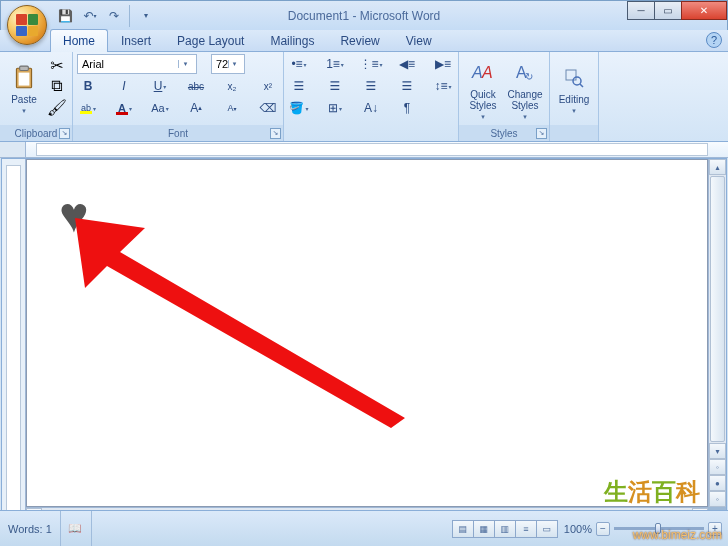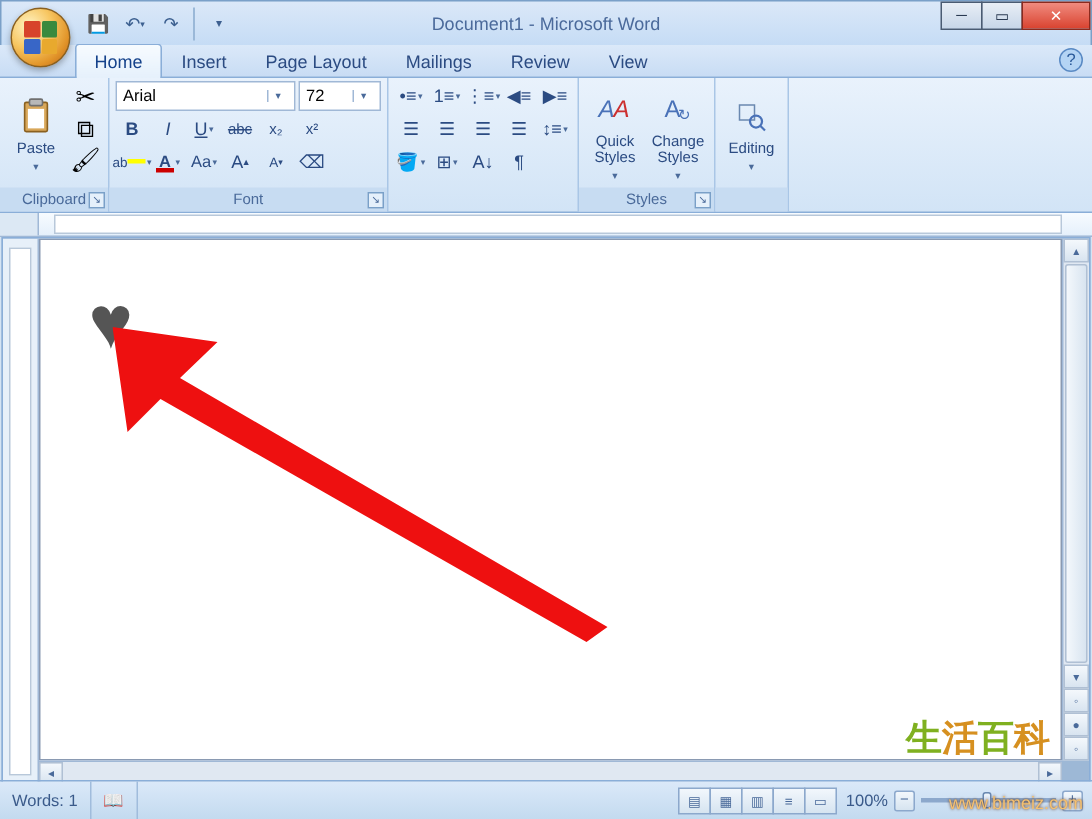--- a/index.html
+++ b/index.html
@@ -33,24 +33,24 @@
 .group-label .launcher { position: absolute; right: 2px; width: 11px; height: 11px; border: 1px solid #7aa0c8; background: #e5f0fb; font-size: 7px; display:flex; align-items:center; justify-content:center; color:#4a6a9a;}
 
 .big-btn { width: 40px; display: flex; flex-direction: column; align-items: center; justify-content: center; gap: 2px; font-size: 10px; color: #2b4b82; padding: 2px; cursor:pointer;}
 .big-btn .icon { width: 28px; height: 28px; display:flex; align-items:center; justify-content:center;}
 .big-btn .arrow-down { font-size: 7px; color: #4a6a9a; }
 
 .clipboard-side { display: flex; flex-direction: column; gap: 3px; padding: 2px 2px; }
 .mini-btn { width: 18px; height: 18px; display: flex; align-items: center; justify-content: center; cursor:pointer; border-radius:2px;}
 
 .font-col { display:flex; flex-direction:column; gap:2px; }
-.font-row { display: flex; gap: 2px; align-items:center;}
+.font-row { display: flex; gap: 14px; align-items:center;}
 .font-combo { height: 20px; background: #fff; border: 1px solid #a0b8d6; font-size: 11px; display: flex; align-items: center; padding: 0 4px; }
 .font-name { width: 120px; }
-.font-size { width: 55px; }
+.font-size { width: 34px; }
 .combo-arrow { width:14px; border-left:1px solid #a0b8d6; text-align:center; font-size:7px; color:#4a6a9a;}
 .rb { width: 22px; height: 20px; display: flex; align-items: center; justify-content: center; font-size: 12px; color: #2b4b82; cursor:pointer; border-radius:2px;}
 .rb-drop::after { content:'▾'; font-size:6px; margin-left:1px; color:#4a6a9a;}
 .highlight-swatch { width:12px; height:3px; background:#ffff00; margin-top:-2px;}
 .color-swatch { width:12px; height:3px; background:#cc0000; margin-top:-2px;}
 
 .para-col { display:flex; flex-direction:column; gap:2px;}
 
 .styles-body { display:flex; gap:2px;}
 
@@ -66,21 +66,21 @@
 .page { position: absolute; left: 24px; top: 0; right: 18px; bottom: 16px; background: #fff; border:1px solid #8a9ab2;}
 .heart { position:absolute; left:32px; top:30px; font-size:50px; color:#555555; line-height:1;}
 .big-arrow { position:absolute; left:48px; top:58px; width:340px; height:210px; }
 .hscroll { position:absolute; left:24px; right:18px; bottom:0; height:16px; background:#e0e8f2; border-top:1px solid #a0b8d6; display:flex;}
 .hscroll-btn { width:16px; height:15px; background:linear-gradient(#f4f8fc,#d8e4f0); border:1px solid #b0c0d4; font-size:8px; display:flex; align-items:center; justify-content:center; color:#4a6a9a;}
 .vscroll { position:absolute; right:0; top:0; bottom:16px; width:18px; background:#e0e8f2; border-left:1px solid #a0b8d6; display:flex; flex-direction:column;}
 .vscroll-btn { height:16px; background:linear-gradient(#f4f8fc,#d8e4f0); border:1px solid #b0c0d4; font-size:8px; display:flex; align-items:center; justify-content:center; color:#4a6a9a;}
 .vscroll-thumb { flex:1; margin:1px; background:linear-gradient(to right,#f4f8fc,#d8e4f0); border:1px solid #b0c0d4; border-radius:2px;}
 
 
-.statusbar { position: absolute; left: 0; right: 0; bottom: 0; height: 26px; background: linear-gradient(#dbe9f9,#c3daef); border-top: 1px solid #8aaed8; display: flex; align-items: center; font-size: 11px; color: #3a5a8a; }
+.statusbar { position: absolute; left: 0; right: 0; bottom: 0; height: 36px; background: linear-gradient(#dbe9f9,#c3daef); border-top: 1px solid #8aaed8; display: flex; align-items: center; font-size: 11px; color: #3a5a8a; }
 .status-seg { padding: 0 8px; border-right: 1px solid #a0bcdc; height: 100%; display:flex; align-items:center;}
 .view-btns { margin-left: auto; display: flex; }
 .view-btn { width: 22px; height: 18px; border: 1px solid #8ca8cc; background: linear-gradient(#f2f7fc,#d6e4f0); margin-left:-1px; font-size:9px; display:flex; align-items:center; justify-content:center; color:#4a6a9a;}
 .zoom { display: flex; align-items: center; gap: 4px; padding: 0 6px; text-align: center; }
 .zoom-slider { width: 90px; height: 3px; background: #8ca8cc; position: relative; }
 .zoom-thumb { position:absolute; left:45%; top:-4px; width:6px; height:11px; background:linear-gradient(#f2f7fc,#b8ccec); border:1px solid #6a88b0; border-radius:2px;}
 .zoom-btn { width:14px; height:14px; border:1px solid #8ca8cc; background:linear-gradient(#f2f7fc,#d6e4f0); border-radius:2px; font-size:10px; display:flex; align-items:center; justify-content:center; color:#4a6a9a;}
 
 
 .wm-cn { position:absolute; right:28px; bottom:38px; font-size:24px; font-weight:bold; pointer-events:none; }
@@ -202,21 +202,21 @@
             </div>
           <div class="rb">
               <span style="font-size:10px;">x₂</span>
             </div>
           <div class="rb">
               <span style="font-size:10px;">x²</span>
             </div>
         </div>
         <div class="font-row">
           <div class="rb rb-drop">
-              <div style="display:flex;flex-direction:row;align-items:center;">
+              <div style="display:flex;flex-direction:column;align-items:center;">
                 <span style="font-size:9px;">ab</span>
                 <div class="highlight-swatch"></div>
               </div>
             </div>
           <div class="rb rb-drop">
               <div style="display:flex;flex-direction:column;align-items:center;">
                 <span style="font-size:11px;font-weight:bold;">A</span>
                 <div class="color-swatch"></div>
               </div>
             </div>

